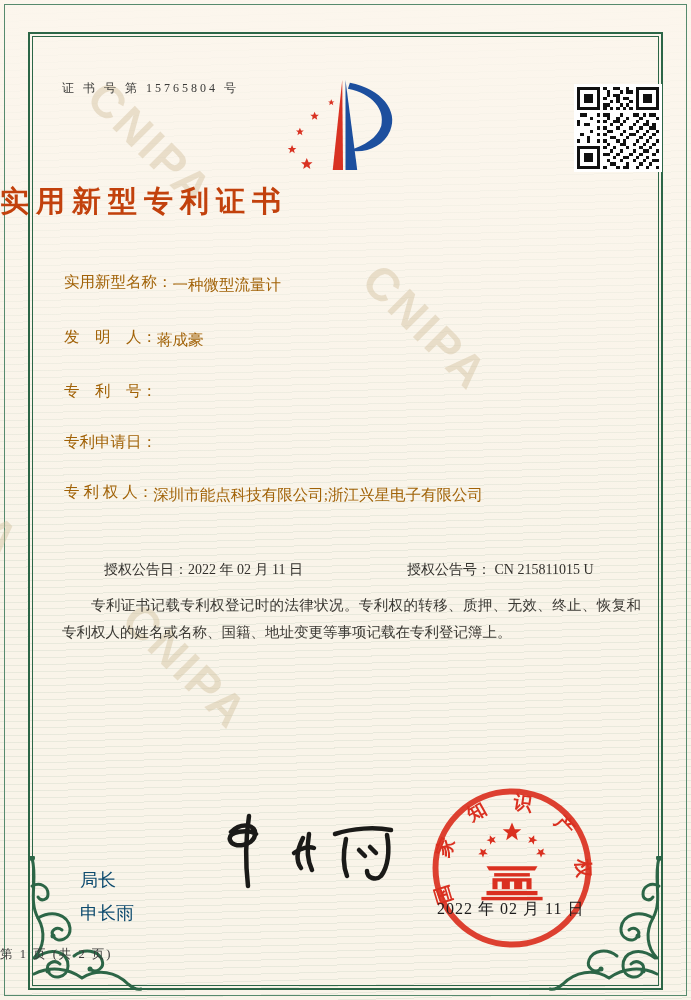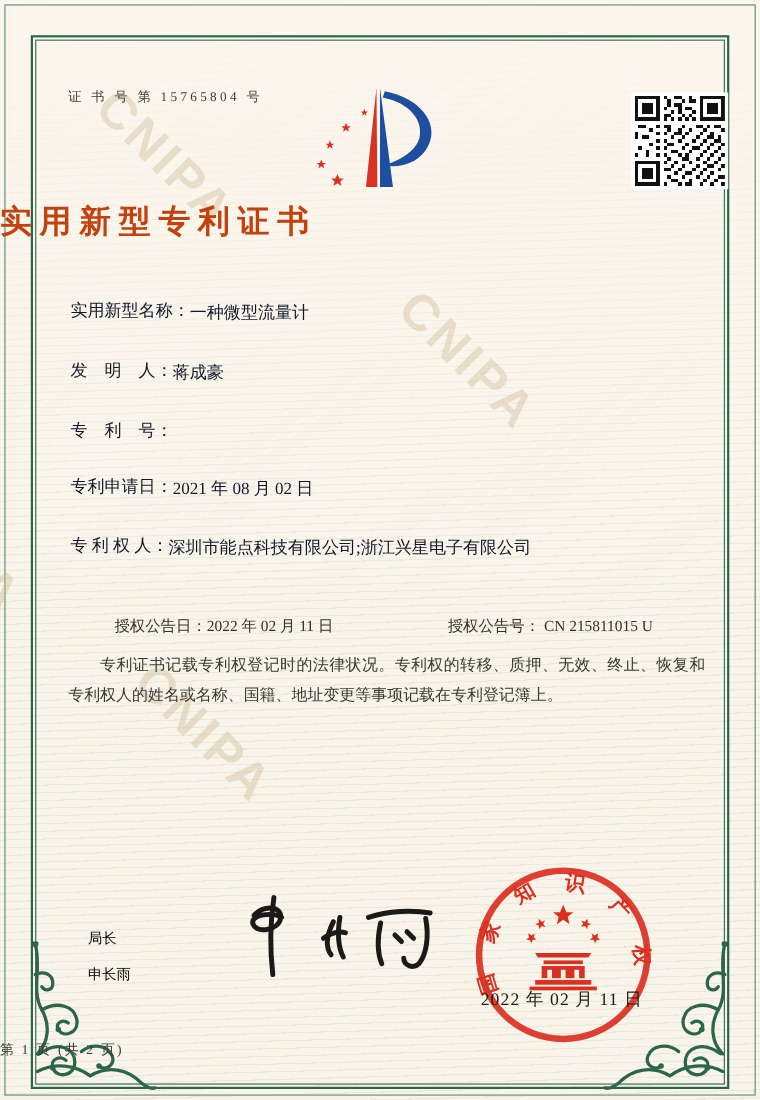--- a/index.html
+++ b/index.html
@@ -18,32 +18,32 @@
     border:2.5px solid #2c6647; pointer-events:none;}
   .frame:after{content:""; position:absolute; inset:2px; border:1px solid #2c6647;}
   .wm{position:absolute; font-family:"Liberation Sans","DejaVu Sans",sans-serif;
     font-weight:bold; font-size:46px; letter-spacing:3px; color:rgba(208,188,152,.42);
     transform:rotate(45deg); transform-origin:left top; white-space:nowrap; pointer-events:none;}
   .cert-no{position:absolute; left:62px; top:80px; font-size:12px; letter-spacing:3px; color:#3a3a38;}
   .logo{position:absolute; left:280px; top:76px; width:128px; height:98px;}
   .qr{position:absolute; left:574px; top:84px; width:82px; height:82px; background:#fff; padding:3px;}
   .title{position:absolute; left:0; right:0; top:182px; text-align:left;
     font-size:29px; font-weight:bold; letter-spacing:7px; color:#c2410c;}
-  .fields{position:absolute; left:64px; top:272px; right:48px; font-size:15.5px; color:#0f172a;}
+  .fields{position:absolute; left:64px; top:272px; right:48px; font-size:15.5px; color:#a16207;}
   .frow{display:flex; align-items:flex-start; margin-bottom:29.5px;}
   .frow .lab{white-space:nowrap;}
   .frow .val{flex:1; line-height:25px;}
   .frow.addr{margin-bottom:0;}
   .grant{position:absolute; left:64px; top:561px; right:40px; font-size:14px; display:flex;margin-left:40px;}
   .grant .g2{position:absolute; left:303px; top:0;}
   .paras{position:absolute; left:62px; top:592px; right:50px; font-size:14.5px;
     line-height:26.5px; text-align:justify; color:#3a3833;}
   .paras p{margin:0; text-indent:2em;}
   .paras p + p{margin-top:6px;}
-  .signer{position:absolute; left:80px; top:836px; font-size:13px; color:#000000; line-height:33px;}
+  .signer{position:absolute; left:80px; top:864px; font-size:18px; color:#0c4a6e; line-height:33px;}
   .signature{position:absolute; left:215px; top:808px; width:195px; height:92px;}
   .seal{position:absolute; left:427px; top:783px; width:170px; height:170px;}
   .seal-date{position:absolute; left:437px; top:899px; width:160px; font-size:16px;
     letter-spacing:1px; color:#1c1c1c; white-space:nowrap;}
   .footer{position:absolute; left:0; right:0; top:946px; text-align:left;
     font-size:12.5px; letter-spacing:2px; color:#3a3a3a;}
   .flourish{position:absolute; width:118px; height:138px; color:#2c6647;}
   .fl-bl{left:24px; bottom:6px;}
   .fl-br{right:24px; bottom:6px; transform:scaleX(-1);}
 </style>
@@ -121,21 +121,20 @@
     </div>
     <div class="frow">
       <span class="lab">发　明　人：</span>
       <span class="val">蒋成豪</span>
     </div>
     <div class="frow">
       <span class="lab">专　利　号：</span>
     </div>
     <div class="frow">
       <span class="lab">专利申请日：</span>
-      <span class="val">2021 年 08 月 02 日</span>
     </div>
     <div class="frow">
       <span class="lab">专 利 权 人：</span>
       <span class="val">深圳市能点科技有限公司;浙江兴星电子有限公司</span>
     </div>
   </div>
 
   <div class="grant">
     <span>授权公告日：</span>
     <span>2022 年 02 月 11 日</span>

